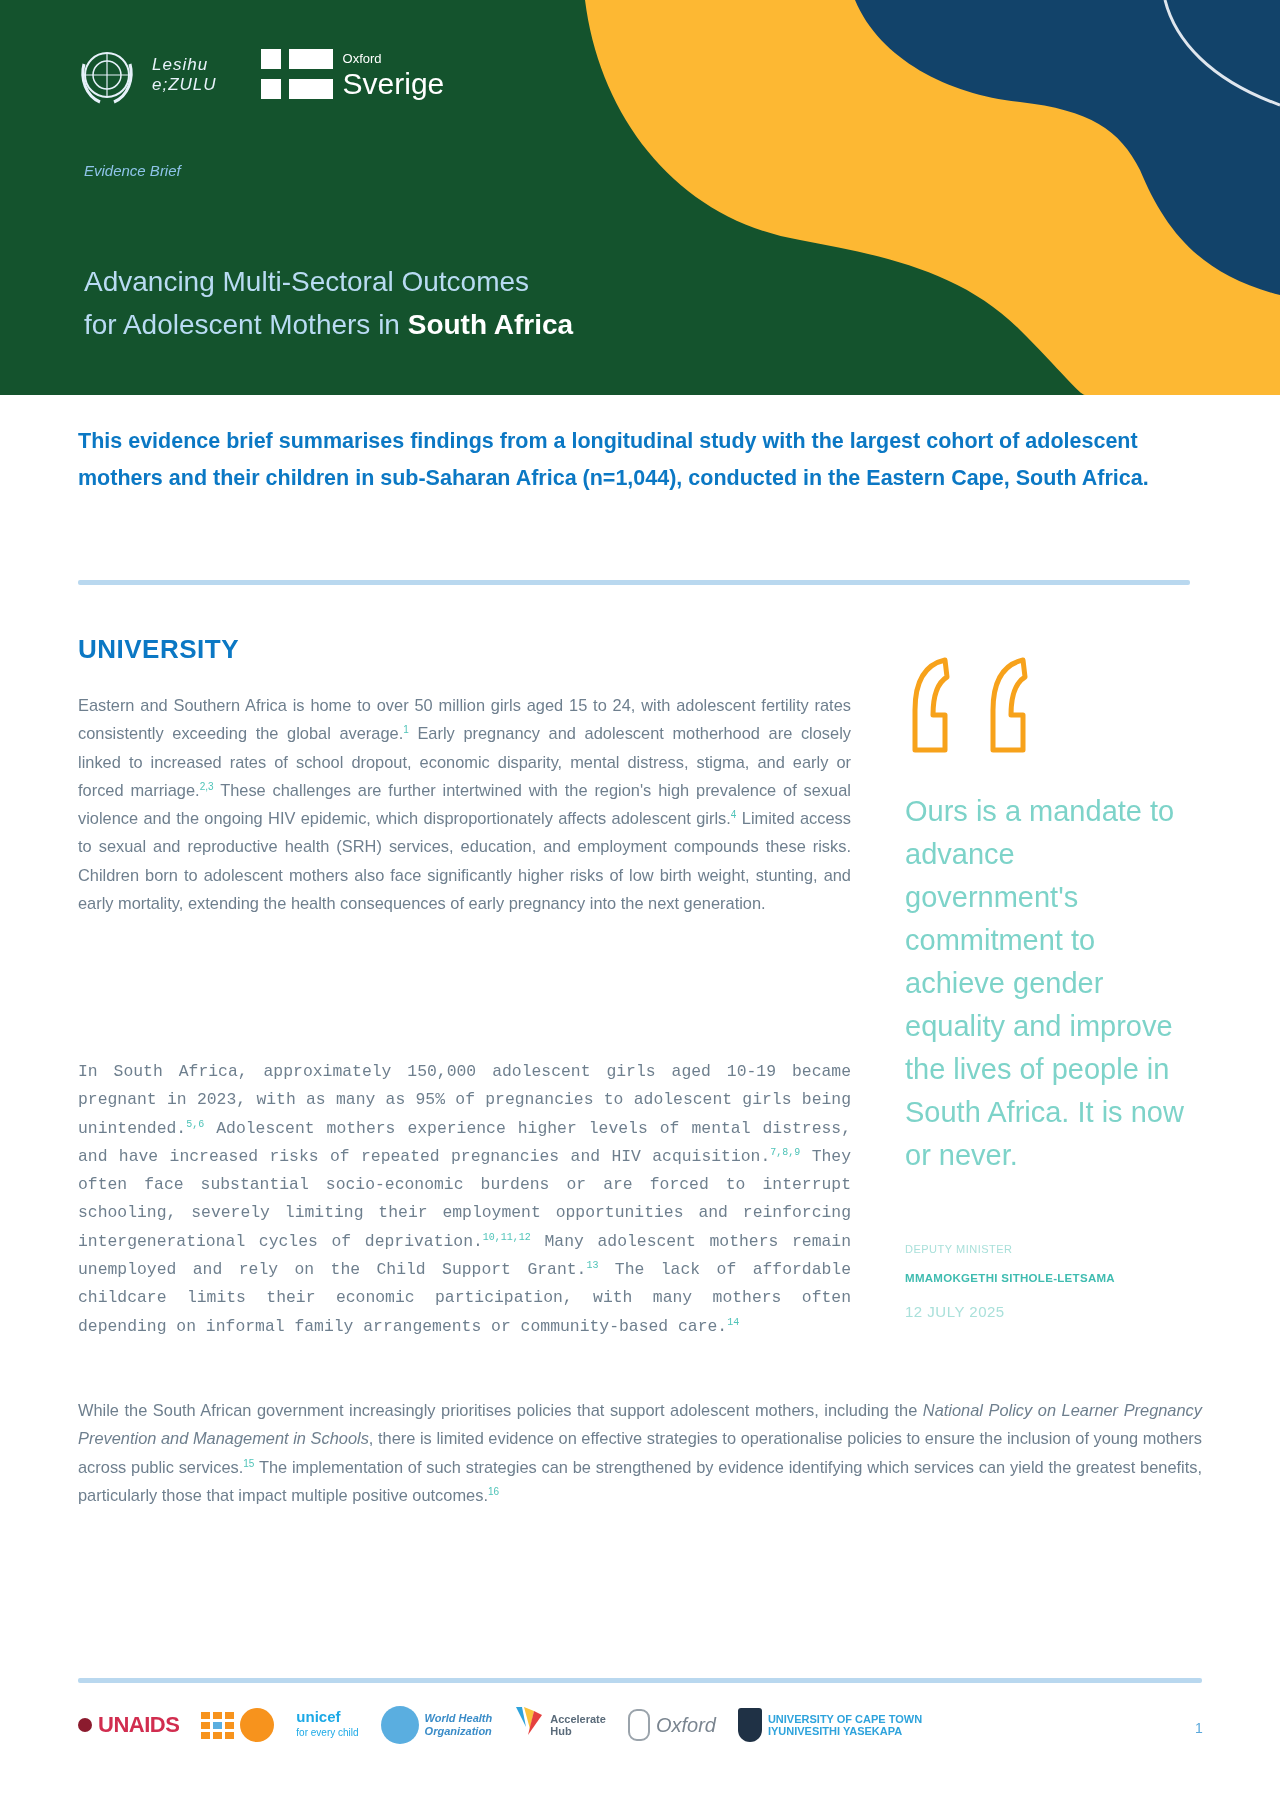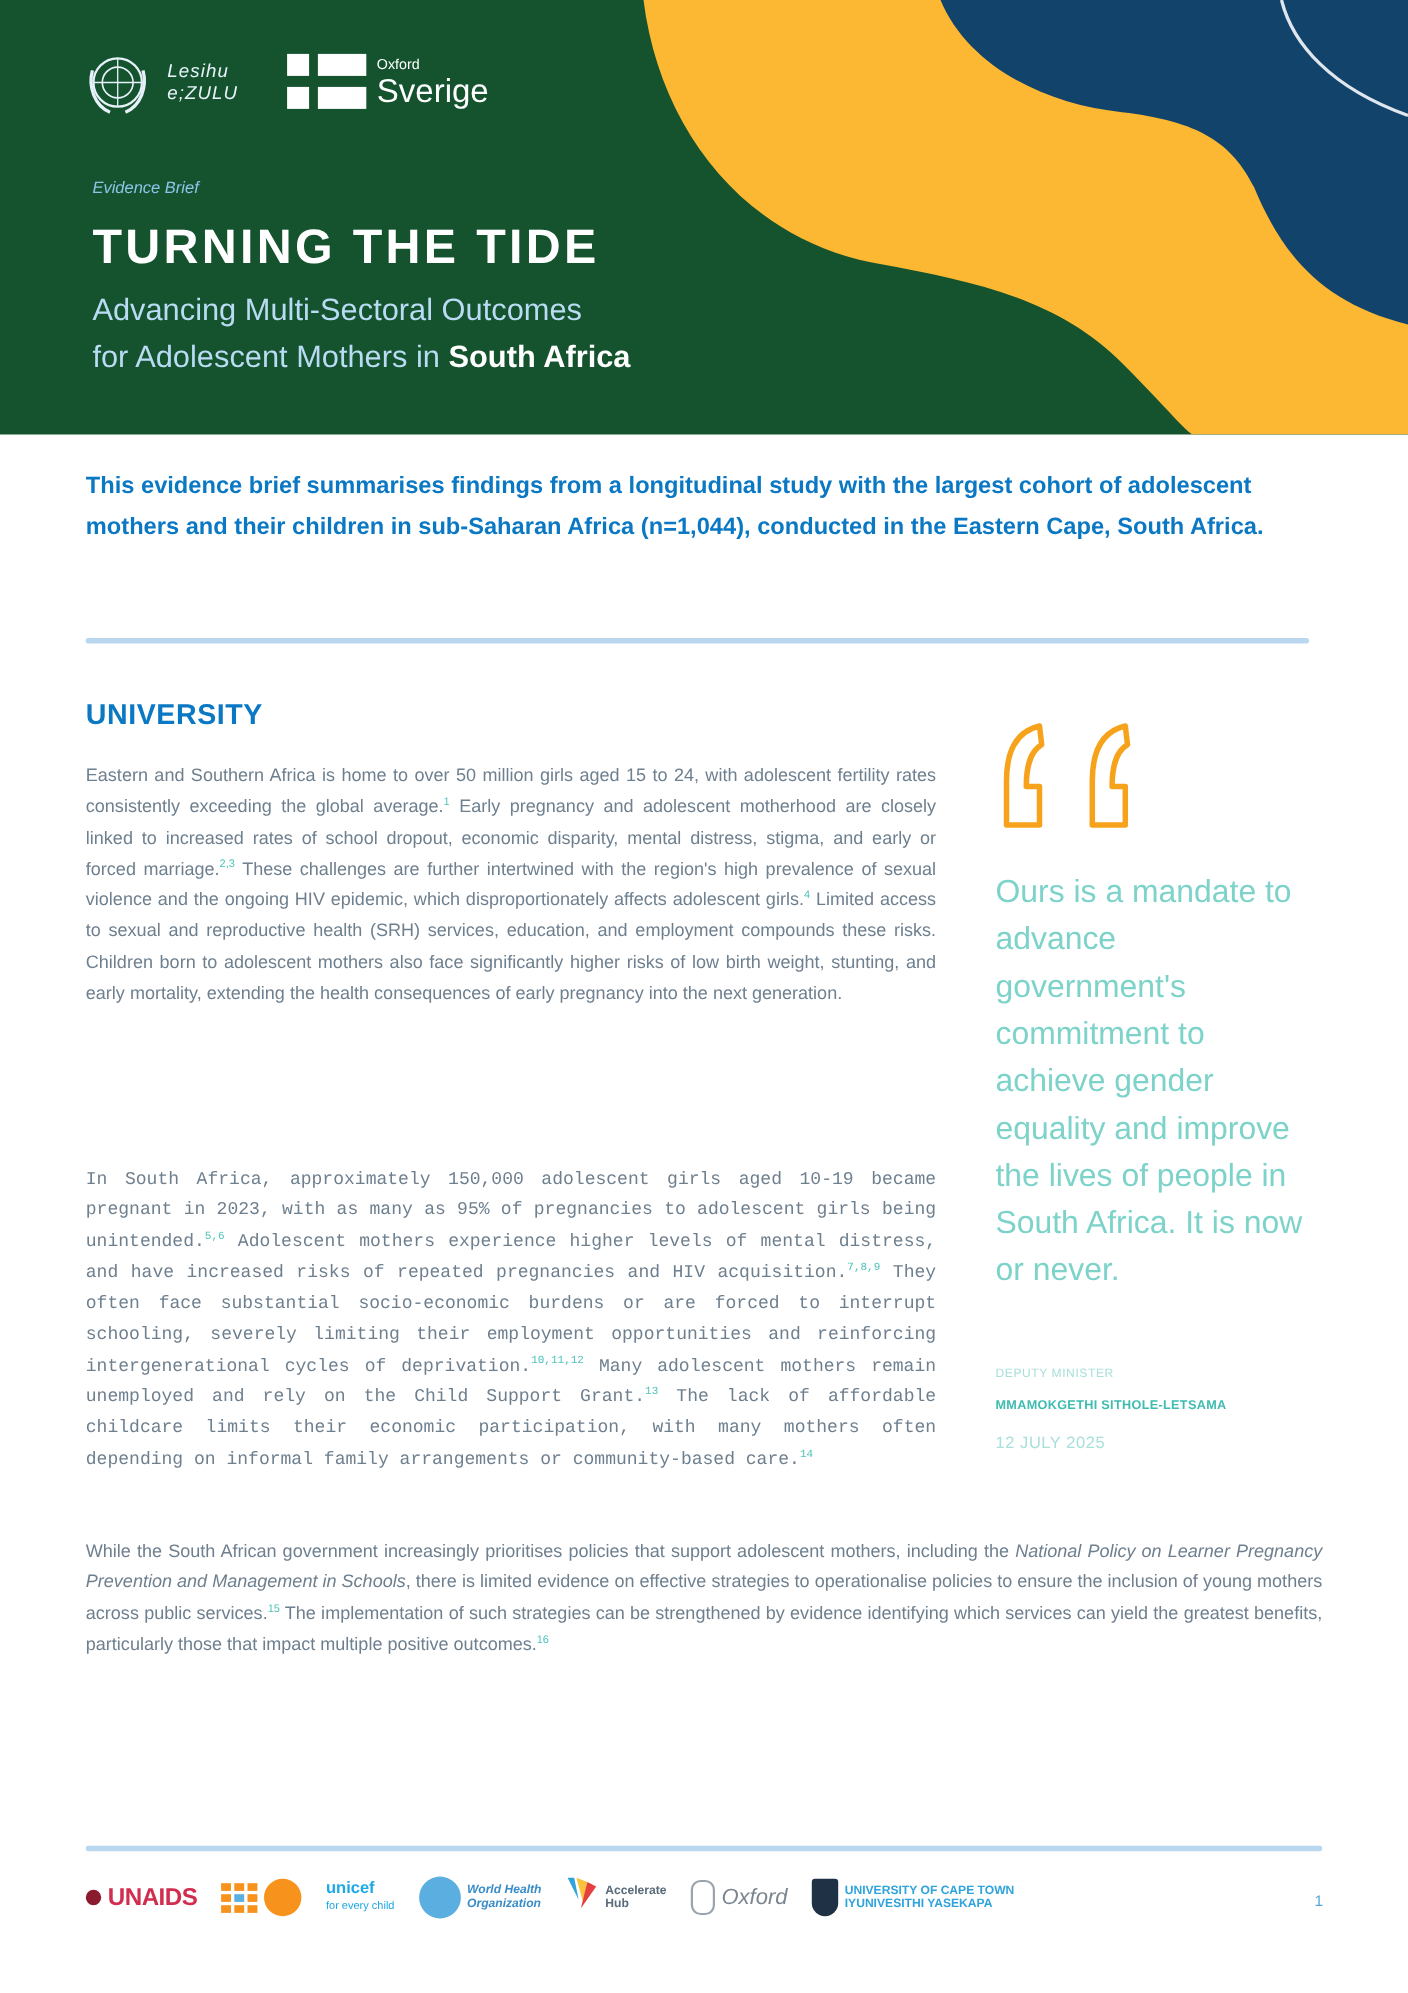--- a/index.html
+++ b/index.html
@@ -100,21 +100,20 @@
         <span style="left:28px;top:30px;width:44px;height:20px"></span>
       </div>
       <div class="sweden-text">
         <span class="small">Oxford</span>
         <span class="big">Sverige</span>
       </div>
     </div>
   </div>
 
   <div class="eyebrow">Evidence Brief</div>
-  <h1 class="title">TURNING THE TIDE</h1>
   <p class="subtitle">
     <span>Advancing Multi-Sectoral Outcomes</span><br>
     <span>for Adolescent Mothers in </span><b>South Africa</b>
   </p>
 </div>
 
 <p class="intro">This evidence brief summarises findings from a longitudinal study with the largest cohort of adolescent mothers and their children in sub-Saharan Africa (n=1,044), conducted in the Eastern Cape, South Africa.</p>
 <div class="rule" style="left:78px;top:580px;width:1112px"></div>
 
 <h2 class="section-heading">UNIVERSITY</h2>

